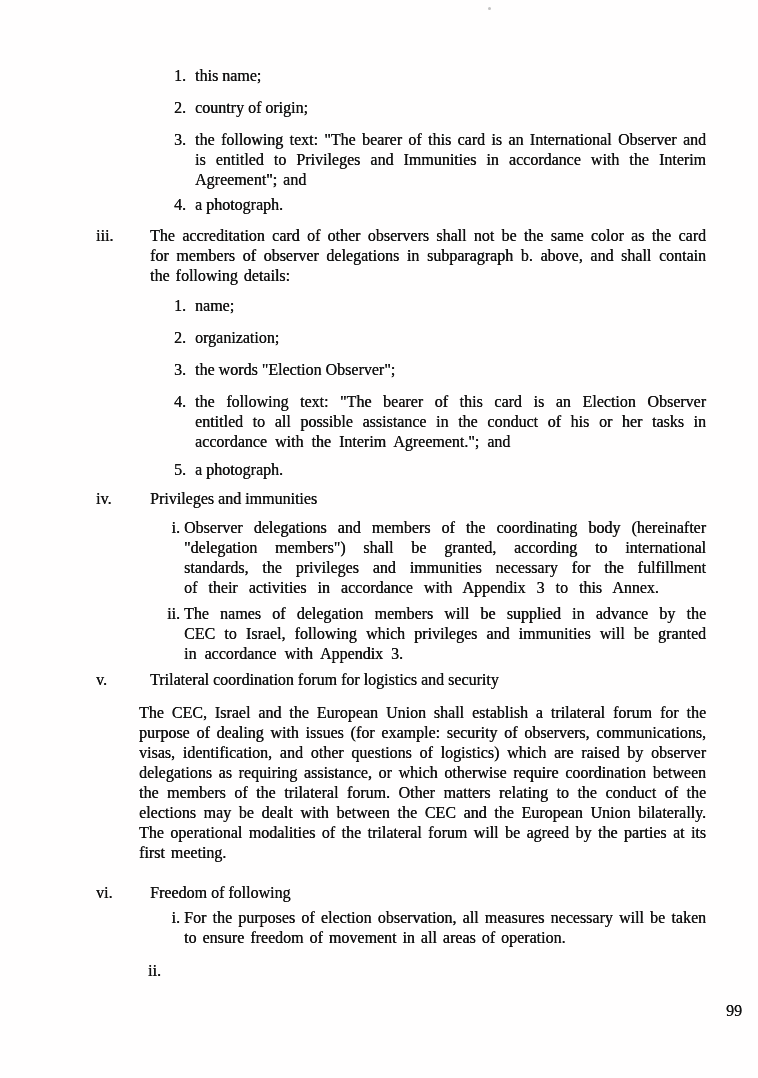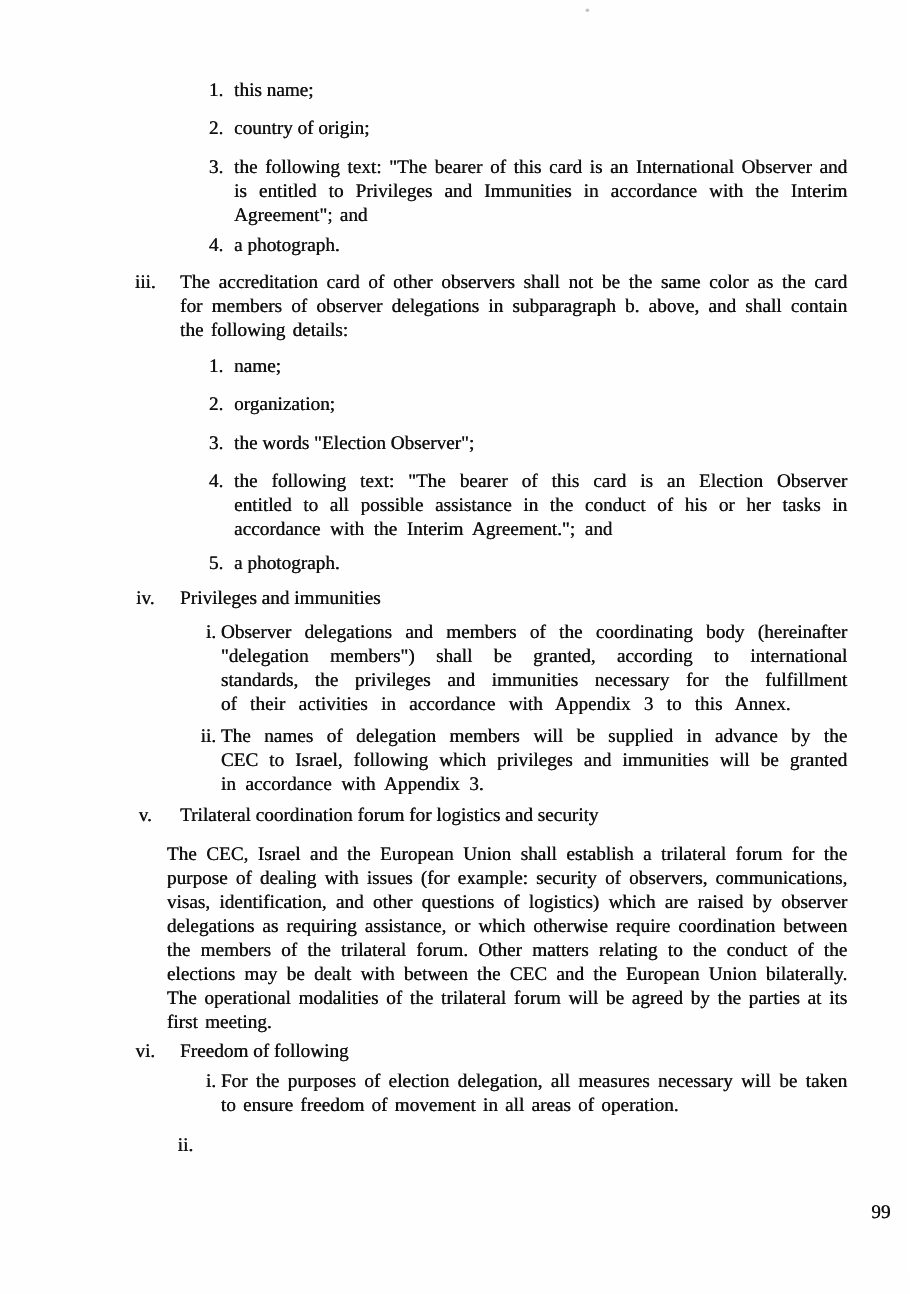--- a/index.html
+++ b/index.html
@@ -22,34 +22,34 @@
   .block { position: relative; }
 
   
   .just  { text-align: justify; word-spacing: 2px; }
   .ws4   { word-spacing: 4px; }
   .ws7   { word-spacing: 7px; }
   .just-last { text-align-last: justify; }
 
   
   .l1 { padding-left: 150px; padding-right: 52px; }
-  .l1 > .marker { position: absolute; left: 96px; top: 0; width: 50px; text-align: center; }
+  .l1 > .marker { position: absolute; left: 96px; top: 0; width: 50px; text-align: left; }
 
   
   .l2n { padding-left: 195px; padding-right: 52px; }
   .l2n > .marker { position: absolute; left: 174px; top: 0; }
 
   
   .l2r { padding-left: 184px; padding-right: 52px; }
   .l2r > .marker { position: absolute; left: 148px; top: 0; width: 32px; text-align: right; }
 
   
   .para { padding-left: 139px; padding-right: 52px; }
 
-  .m2  { margin-bottom: 4px; }
+  .m2  { margin-bottom: 20px; }
   .m5  { margin-bottom: 5px; }
   .m6  { margin-bottom: 6px; }
   .m8  { margin-bottom: 8px; }
   .m9  { margin-bottom: 9px; }
   .m10 { margin-bottom: 10px; }
   .m11 { margin-bottom: 11px; }
   .m12 { margin-bottom: 12px; }
   .m13 { margin-bottom: 13px; }
 
   .pageno {
@@ -144,21 +144,21 @@
     <span>The CEC, Israel and the European Union shall establish a trilateral forum for the purpose of dealing with issues (for example: security of observers, communications, visas, identification, and other questions of logistics) which are raised by observer delegations as requiring assistance, or which otherwise require coordination between the members of the trilateral forum. Other matters relating to the conduct of the elections may be dealt with between the CEC and the European Union bilaterally. The operational modalities of the trilateral forum will be agreed by the parties at its first meeting.</span>
   </div>
 
   <div class="block l1 m5">
     <span class="marker">vi.</span>
     <span>Freedom of following</span>
   </div>
 
   <div class="block l2r just m13">
     <span class="marker">i.</span>
-    <span>For the purposes of election delegation, all measures necessary will be taken to ensure freedom of movement in all areas of operation.</span>
+    <span>For the purposes of election observation, all measures necessary will be taken to ensure freedom of movement in all areas of operation.</span>
   </div>
   <div class="block l2r just just-last">
     <span class="marker">ii.</span>
   </div>
 
   <div class="pageno">99</div>
 
 </div>
 
 </body></html>

